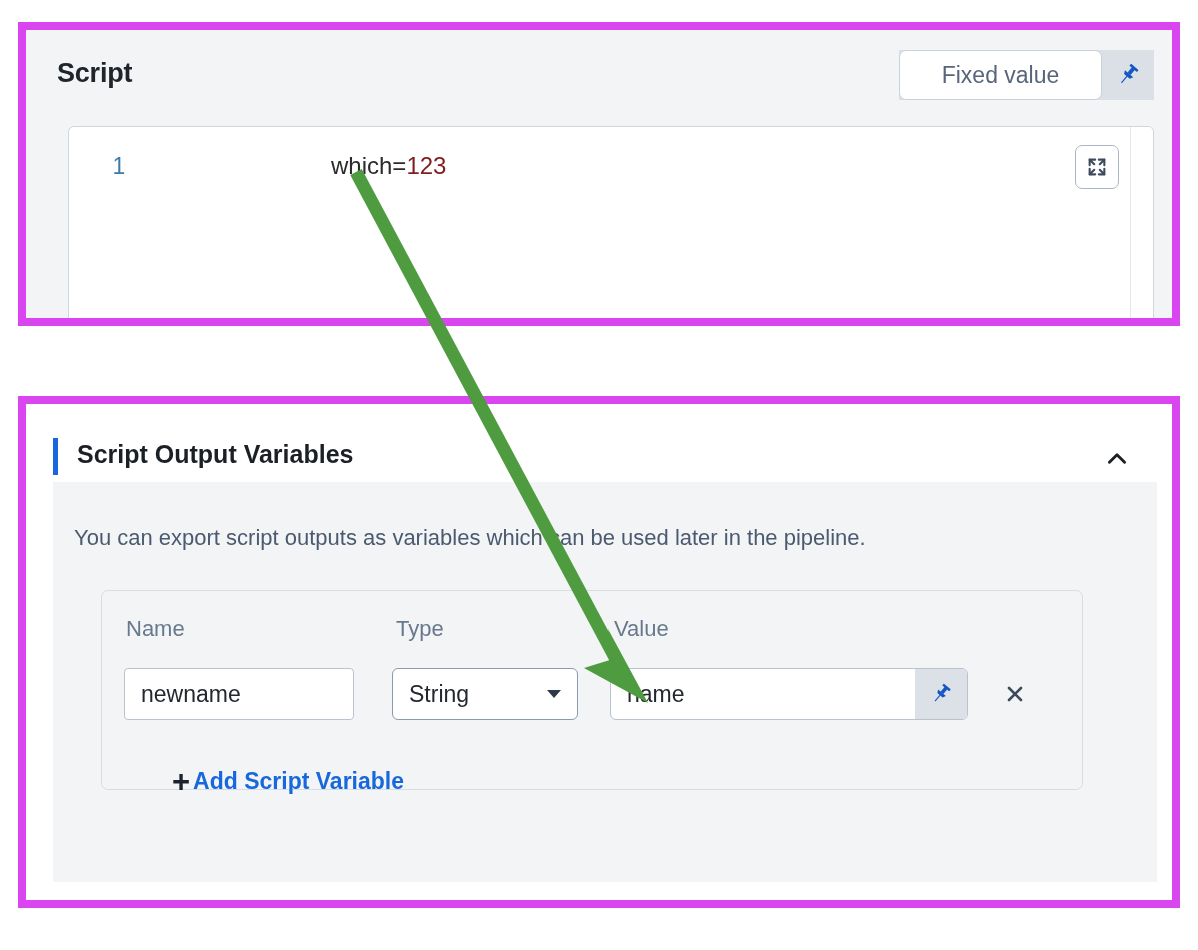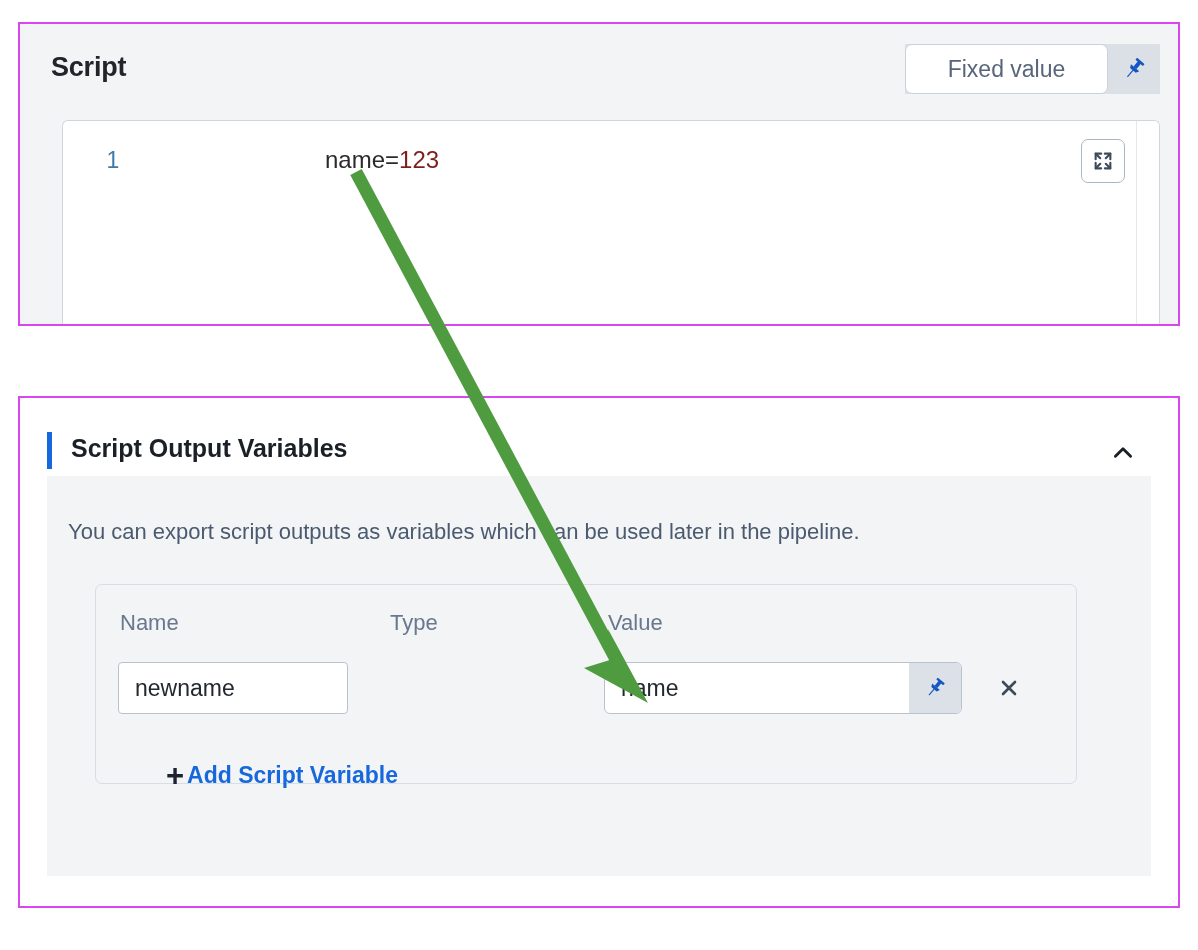--- a/index.html
+++ b/index.html
@@ -13,21 +13,21 @@
     height: 950px;
     position: relative;
     font-family: "Liberation Sans", sans-serif;
     overflow: hidden;
   }
 
   
   .panel {
     position: absolute;
     box-sizing: border-box;
-    border: 2px solid #d946ef;
+    border: 8px solid #d946ef;
     background: #f3f5f7;
   }
 
   
   #script-panel {
     left: 18px;
     top: 22px;
     width: 1162px;
     height: 304px;
     background: #f2f4f6;
@@ -357,21 +357,21 @@
             <rect x="11.45" y="13.4" width="1.1" height="8" fill="#1457c4"></rect>
           </g>
         </svg>
       </div>
     </div>
   </div>
 
   <div class="code-editor">
     <div class="code-line">
       <span class="line-no">1</span>
-      <span class="code-text"><span>name=</span><span class="code-num">123</span></span>
+      <span class="code-text"><span>which=</span><span class="code-num">123</span></span>
     </div>
 
     <div class="expand-btn">
       <svg width="22" height="22" viewBox="0 0 24 24" fill="none" stroke="#3d4a5c" stroke-width="2.3" stroke-linecap="round" stroke-linejoin="round">
         <polyline points="10,4 4,4 4,10"></polyline>
         <polyline points="14,4 20,4 20,10"></polyline>
         <polyline points="10,20 4,20 4,14"></polyline>
         <polyline points="14,20 20,20 20,14"></polyline>
         <line x1="4" y1="4" x2="9" y2="9"></line>
         <line x1="20" y1="4" x2="15" y2="9"></line>
@@ -399,20 +399,24 @@
   <div class="sov-body">
     <div class="sov-desc">You can export script outputs as variables which can be used later in the pipeline.</div>
 
     <div class="var-card">
       <div class="col-head" id="col-name">Name</div>
       <div class="col-head" id="col-type">Type</div>
       <div class="col-head" id="col-value">Value</div>
 
       <div class="field" id="field-name">newname</div>
 
+      <div class="select-field">
+        <span>String</span>
+        <span class="caret"></span>
+      </div>
 
       <div class="value-wrap">
         <div class="value-input">name</div>
         <div class="value-pin">
           <svg width="24" height="24" viewBox="0 0 24 24">
             <g transform="rotate(40 12 12)">
               <rect x="10.2" y="3" width="3.6" height="7.5" fill="#1457c4"></rect>
               <rect x="7.4" y="2.2" width="9.2" height="2.4" rx="0.6" fill="#1457c4"></rect>
               <path d="M7.0 10.4 L17.0 10.4 L15.4 13.6 L8.6 13.6 Z" fill="#1457c4"></path>
               <rect x="11.45" y="13.4" width="1.1" height="8" fill="#1457c4"></rect>

